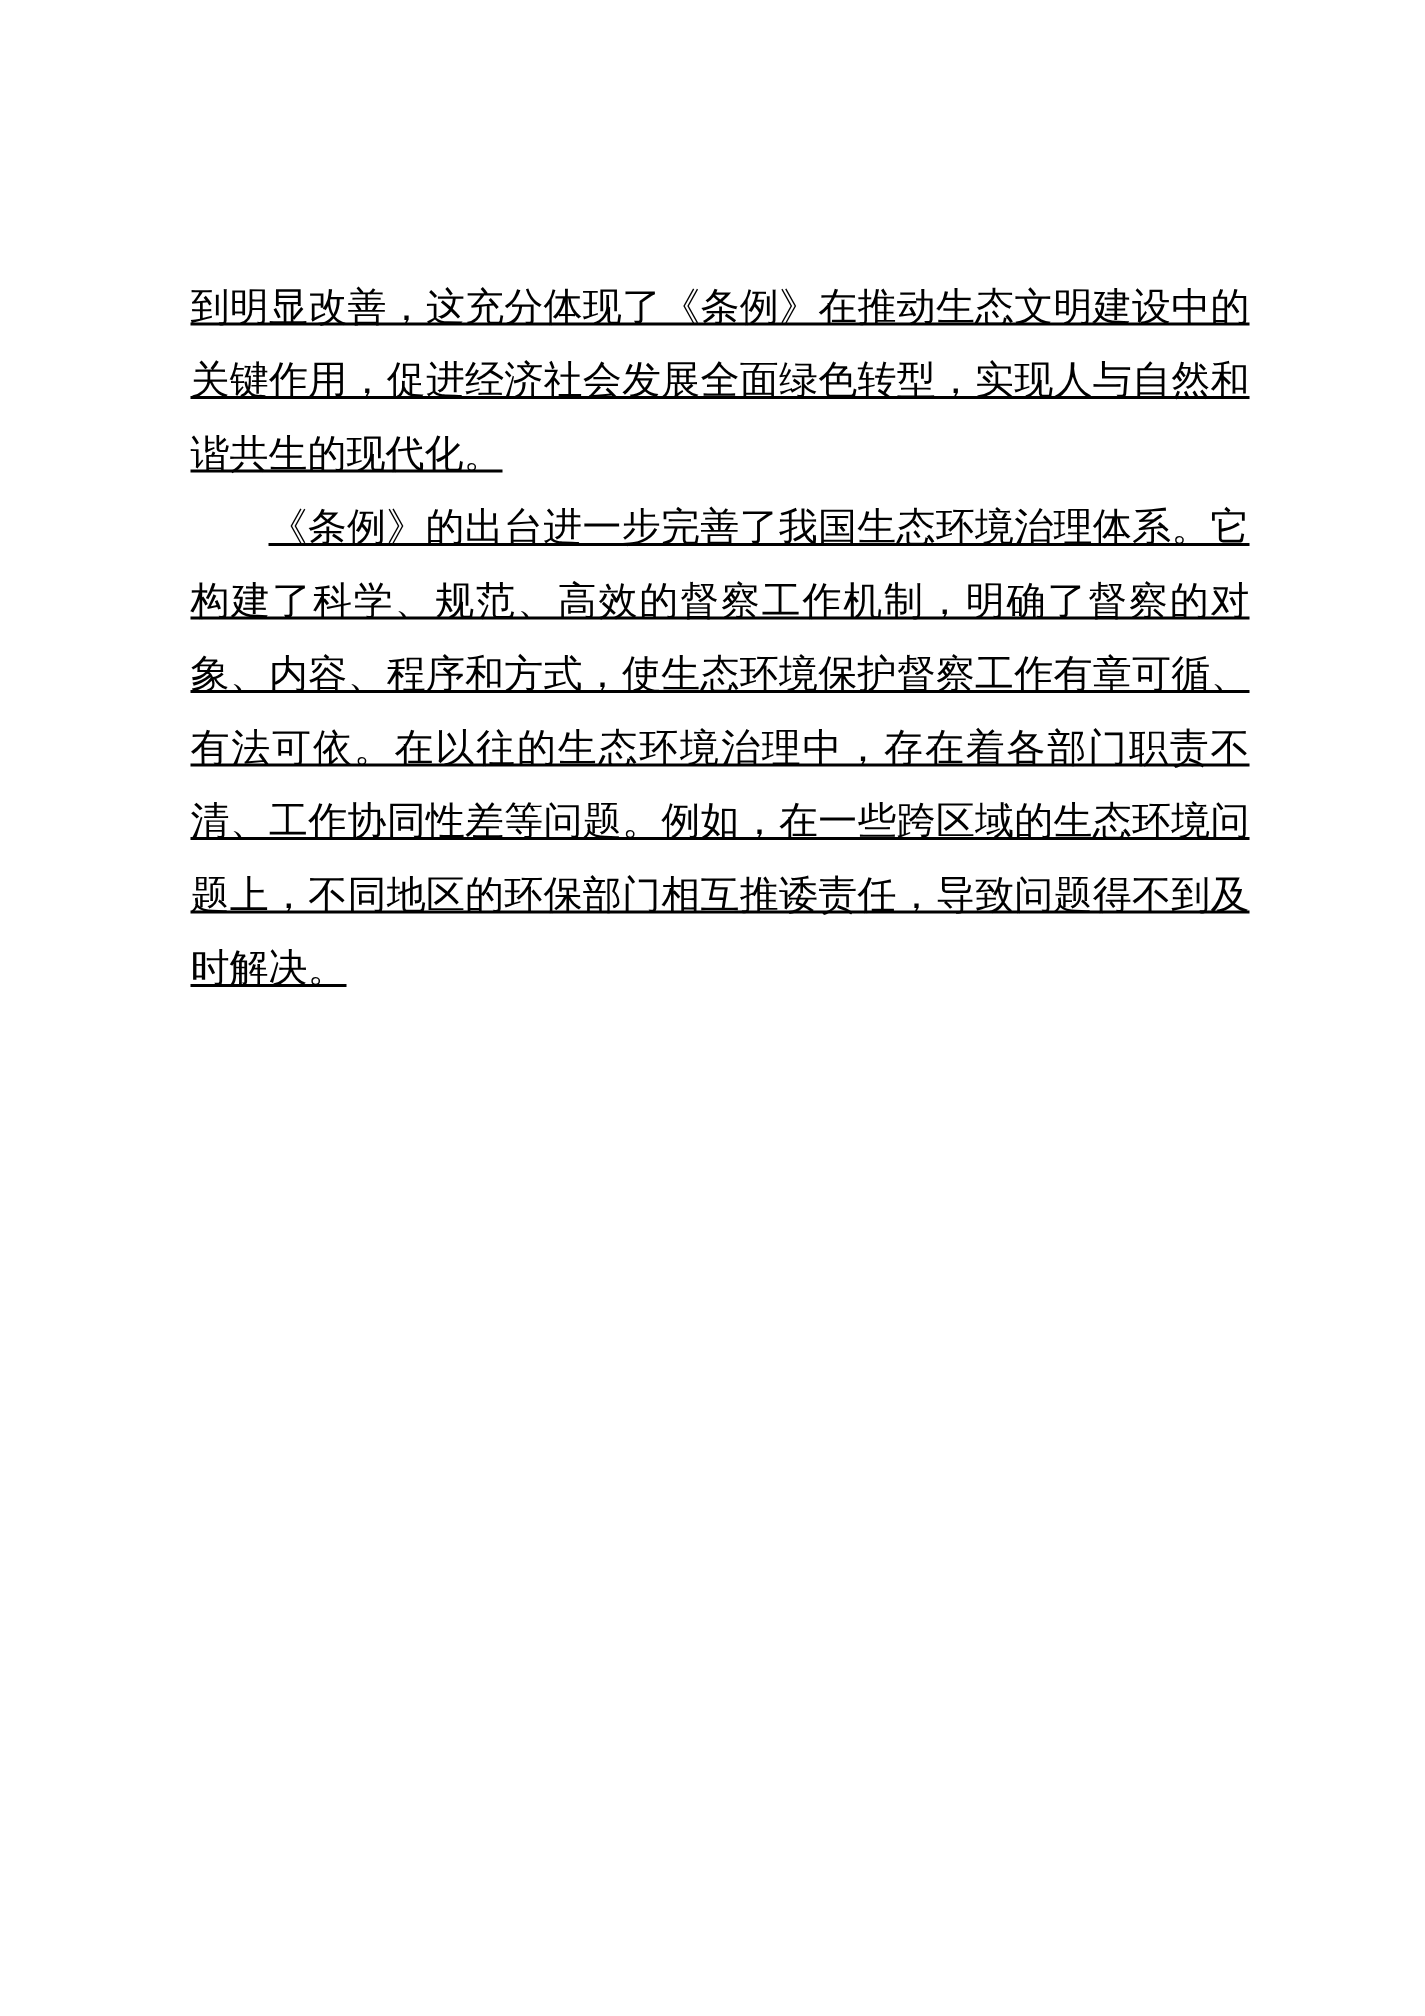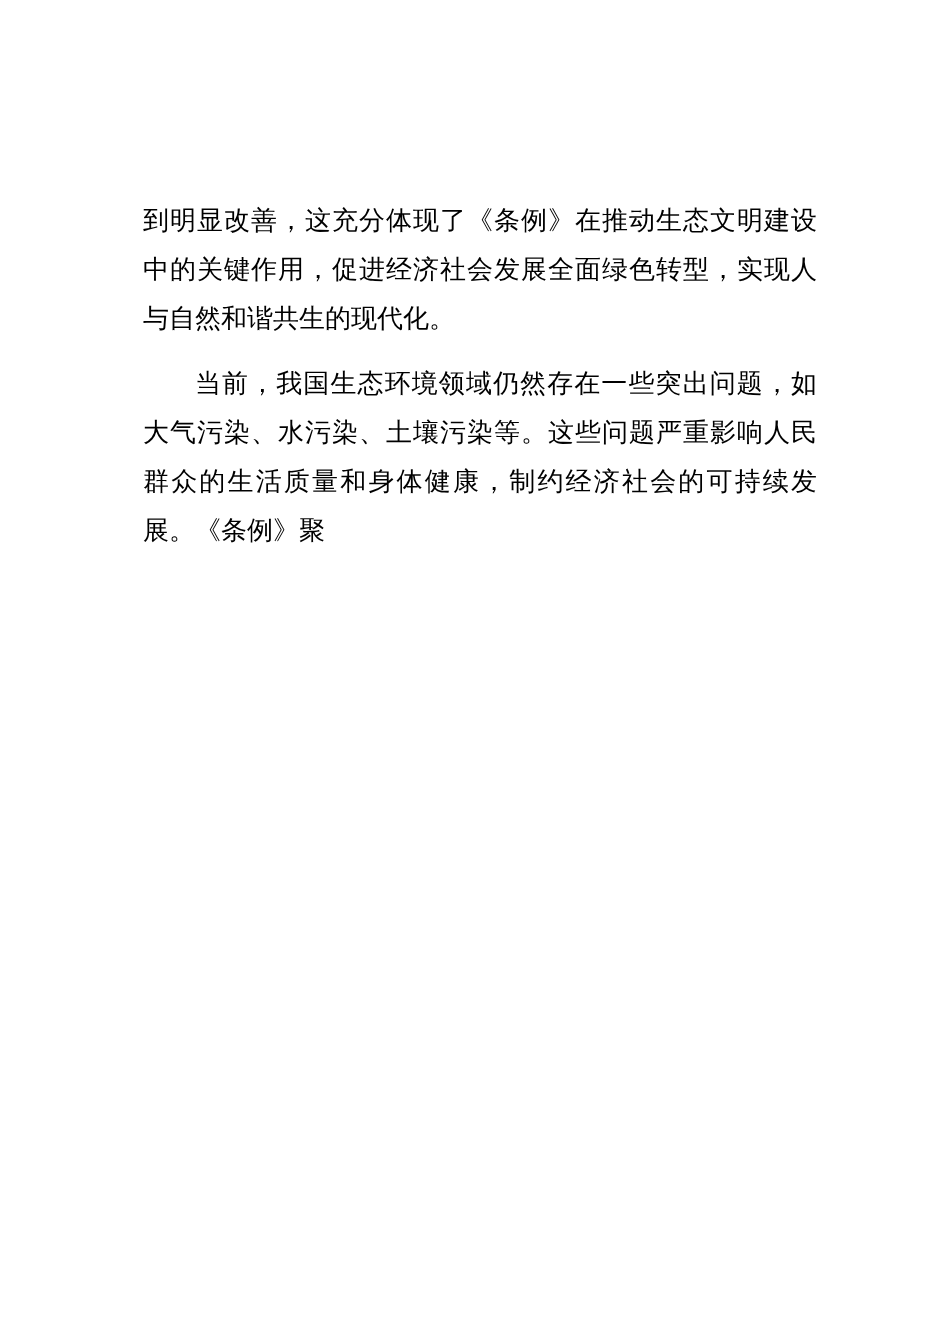--- a/index.html
+++ b/index.html
@@ -21,29 +21,30 @@
     left: 127px;
     width: 706px;
     color: #000000;
     font-size: 26px;
     line-height: 49px;
     text-align: justify;
     text-justify: inter-ideograph;
     letter-spacing: 0px;
   }
   .content p {
-    margin: 16px;
+    margin: 0;
     padding: 0;
     font-weight: 400;
+    text-decoration: underline;
   }
   .content p.indent {
     text-indent: 2em;
   }
 </style>
 </head>
 <body>
 
 <div class="page">
   <div class="content">
     <p>到明显改善，这充分体现了《条例》在推动生态文明建设中的关键作用，促进经济社会发展全面绿色转型，实现人与自然和谐共生的现代化。</p>
-    <p class="indent">当前，我国生态环境领域仍然存在一些突出问题，如大气污染、水污染、土壤污染等。这些问题严重影响人民群众的生活质量和身体健康，制约经济社会的可持续发展。《条例》聚</p>
+    <p class="indent">《条例》的出台进一步完善了我国生态环境治理体系。它构建了科学、规范、高效的督察工作机制，明确了督察的对象、内容、程序和方式，使生态环境保护督察工作有章可循、有法可依。在以往的生态环境治理中，存在着各部门职责不清、工作协同性差等问题。例如，在一些跨区域的生态环境问题上，不同地区的环保部门相互推诿责任，导致问题得不到及时解决。</p>
   </div>
 </div>
 
 </body></html>

